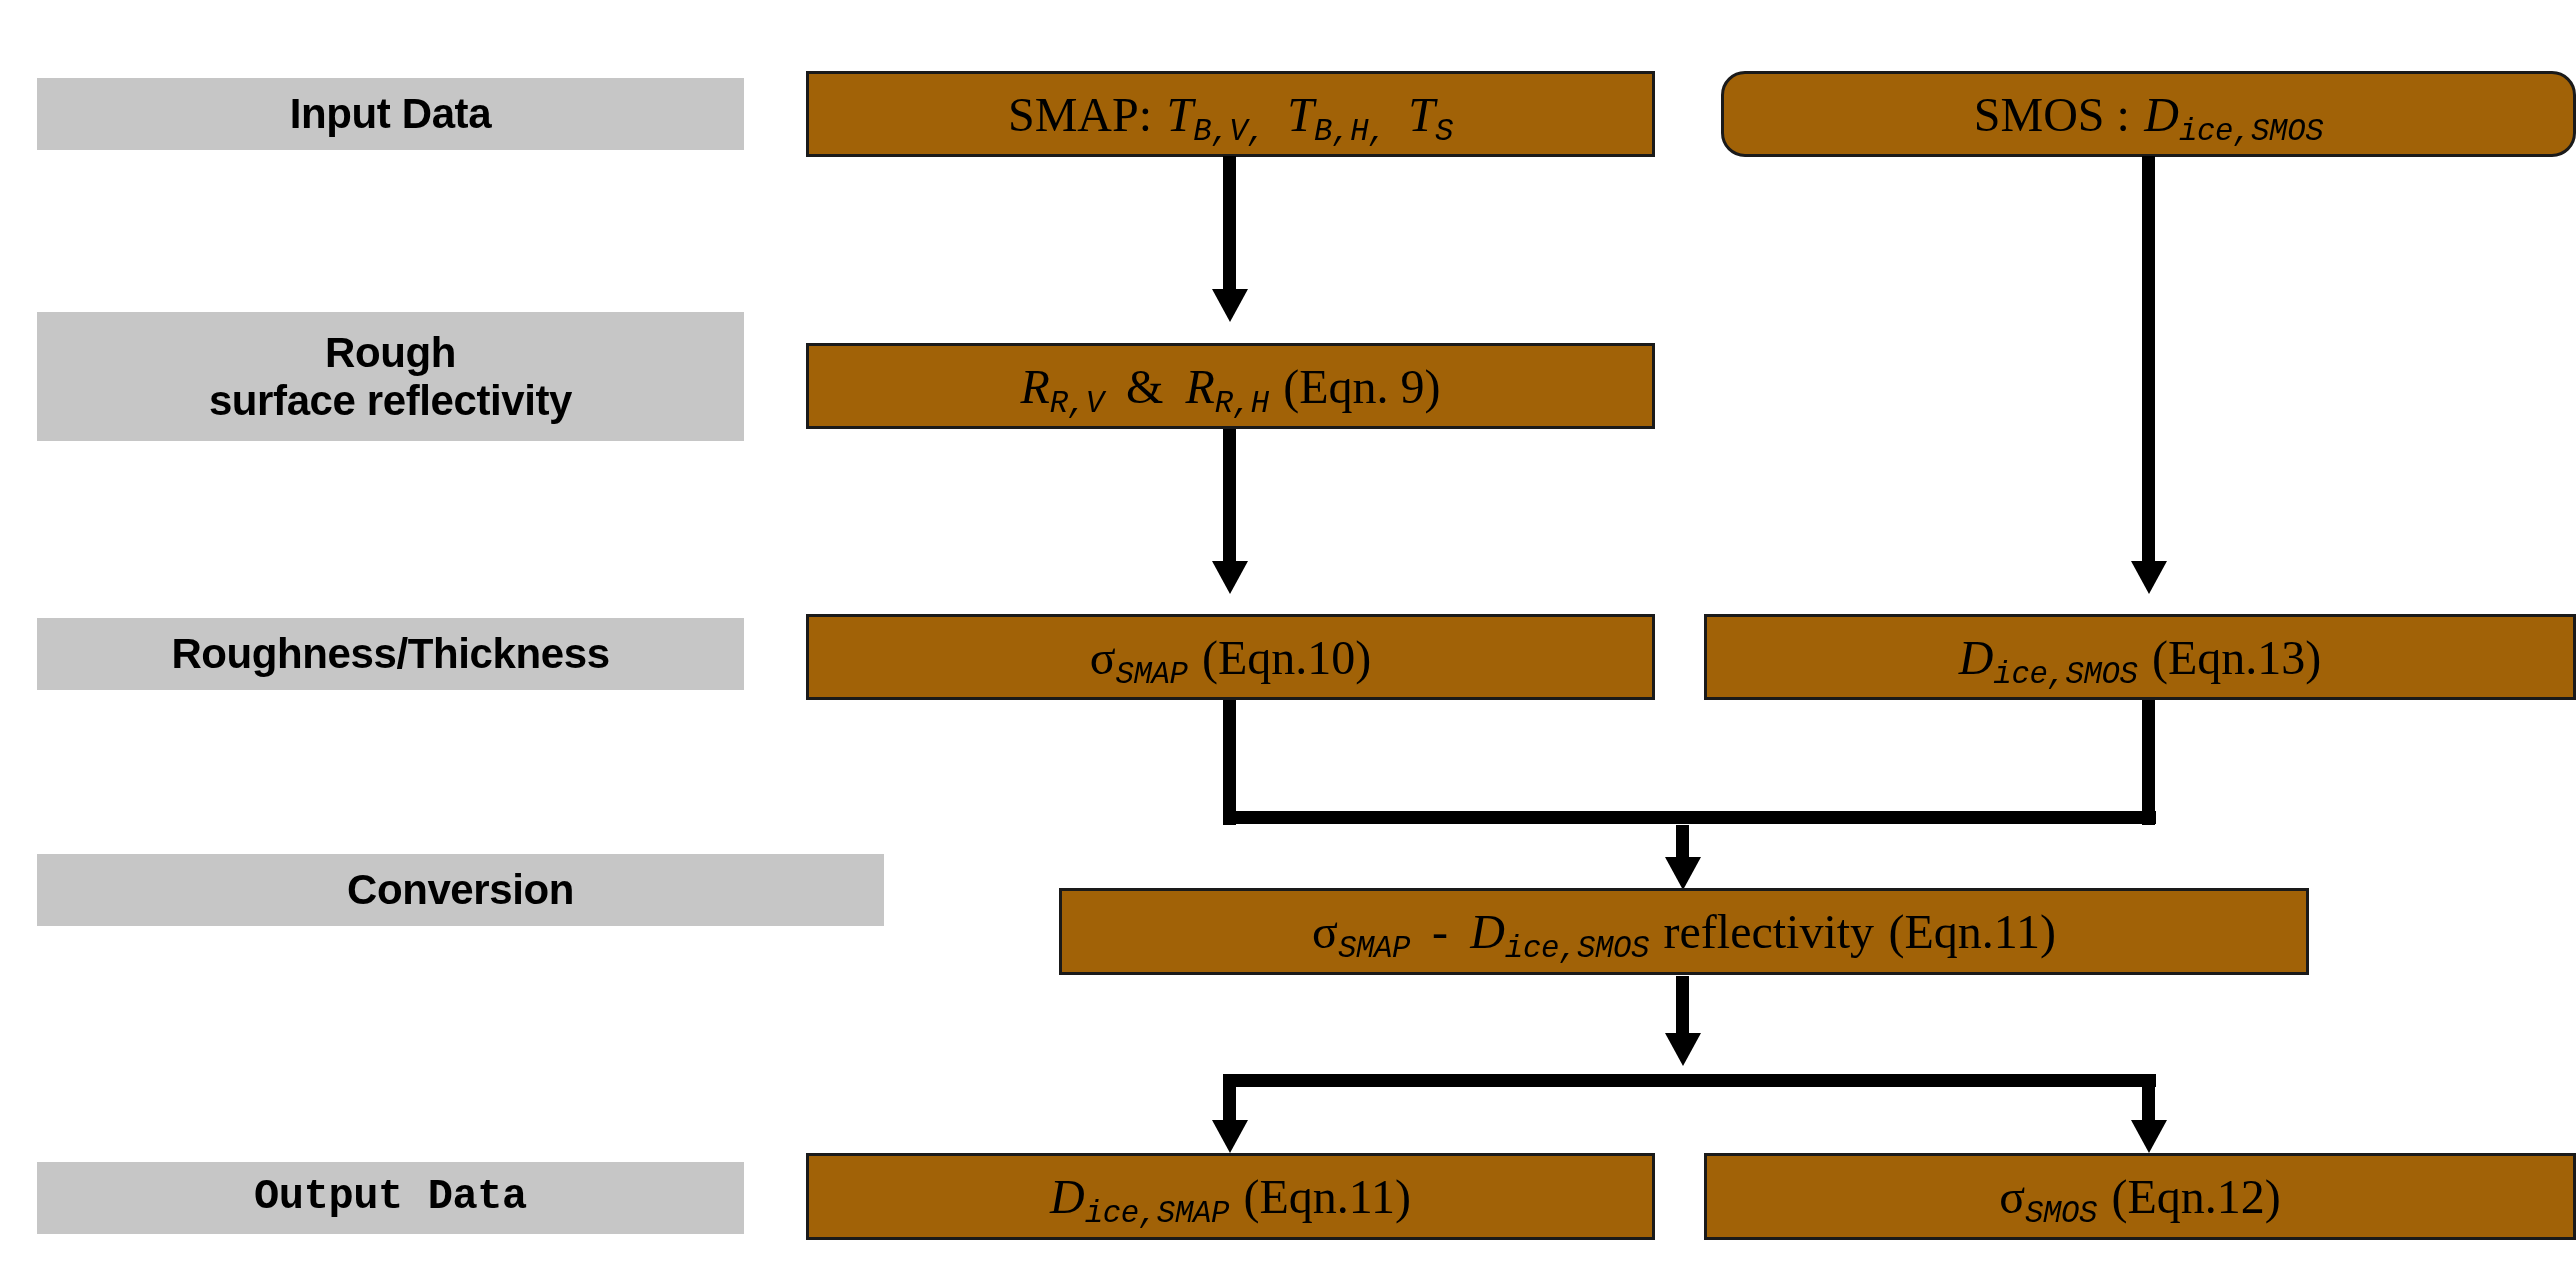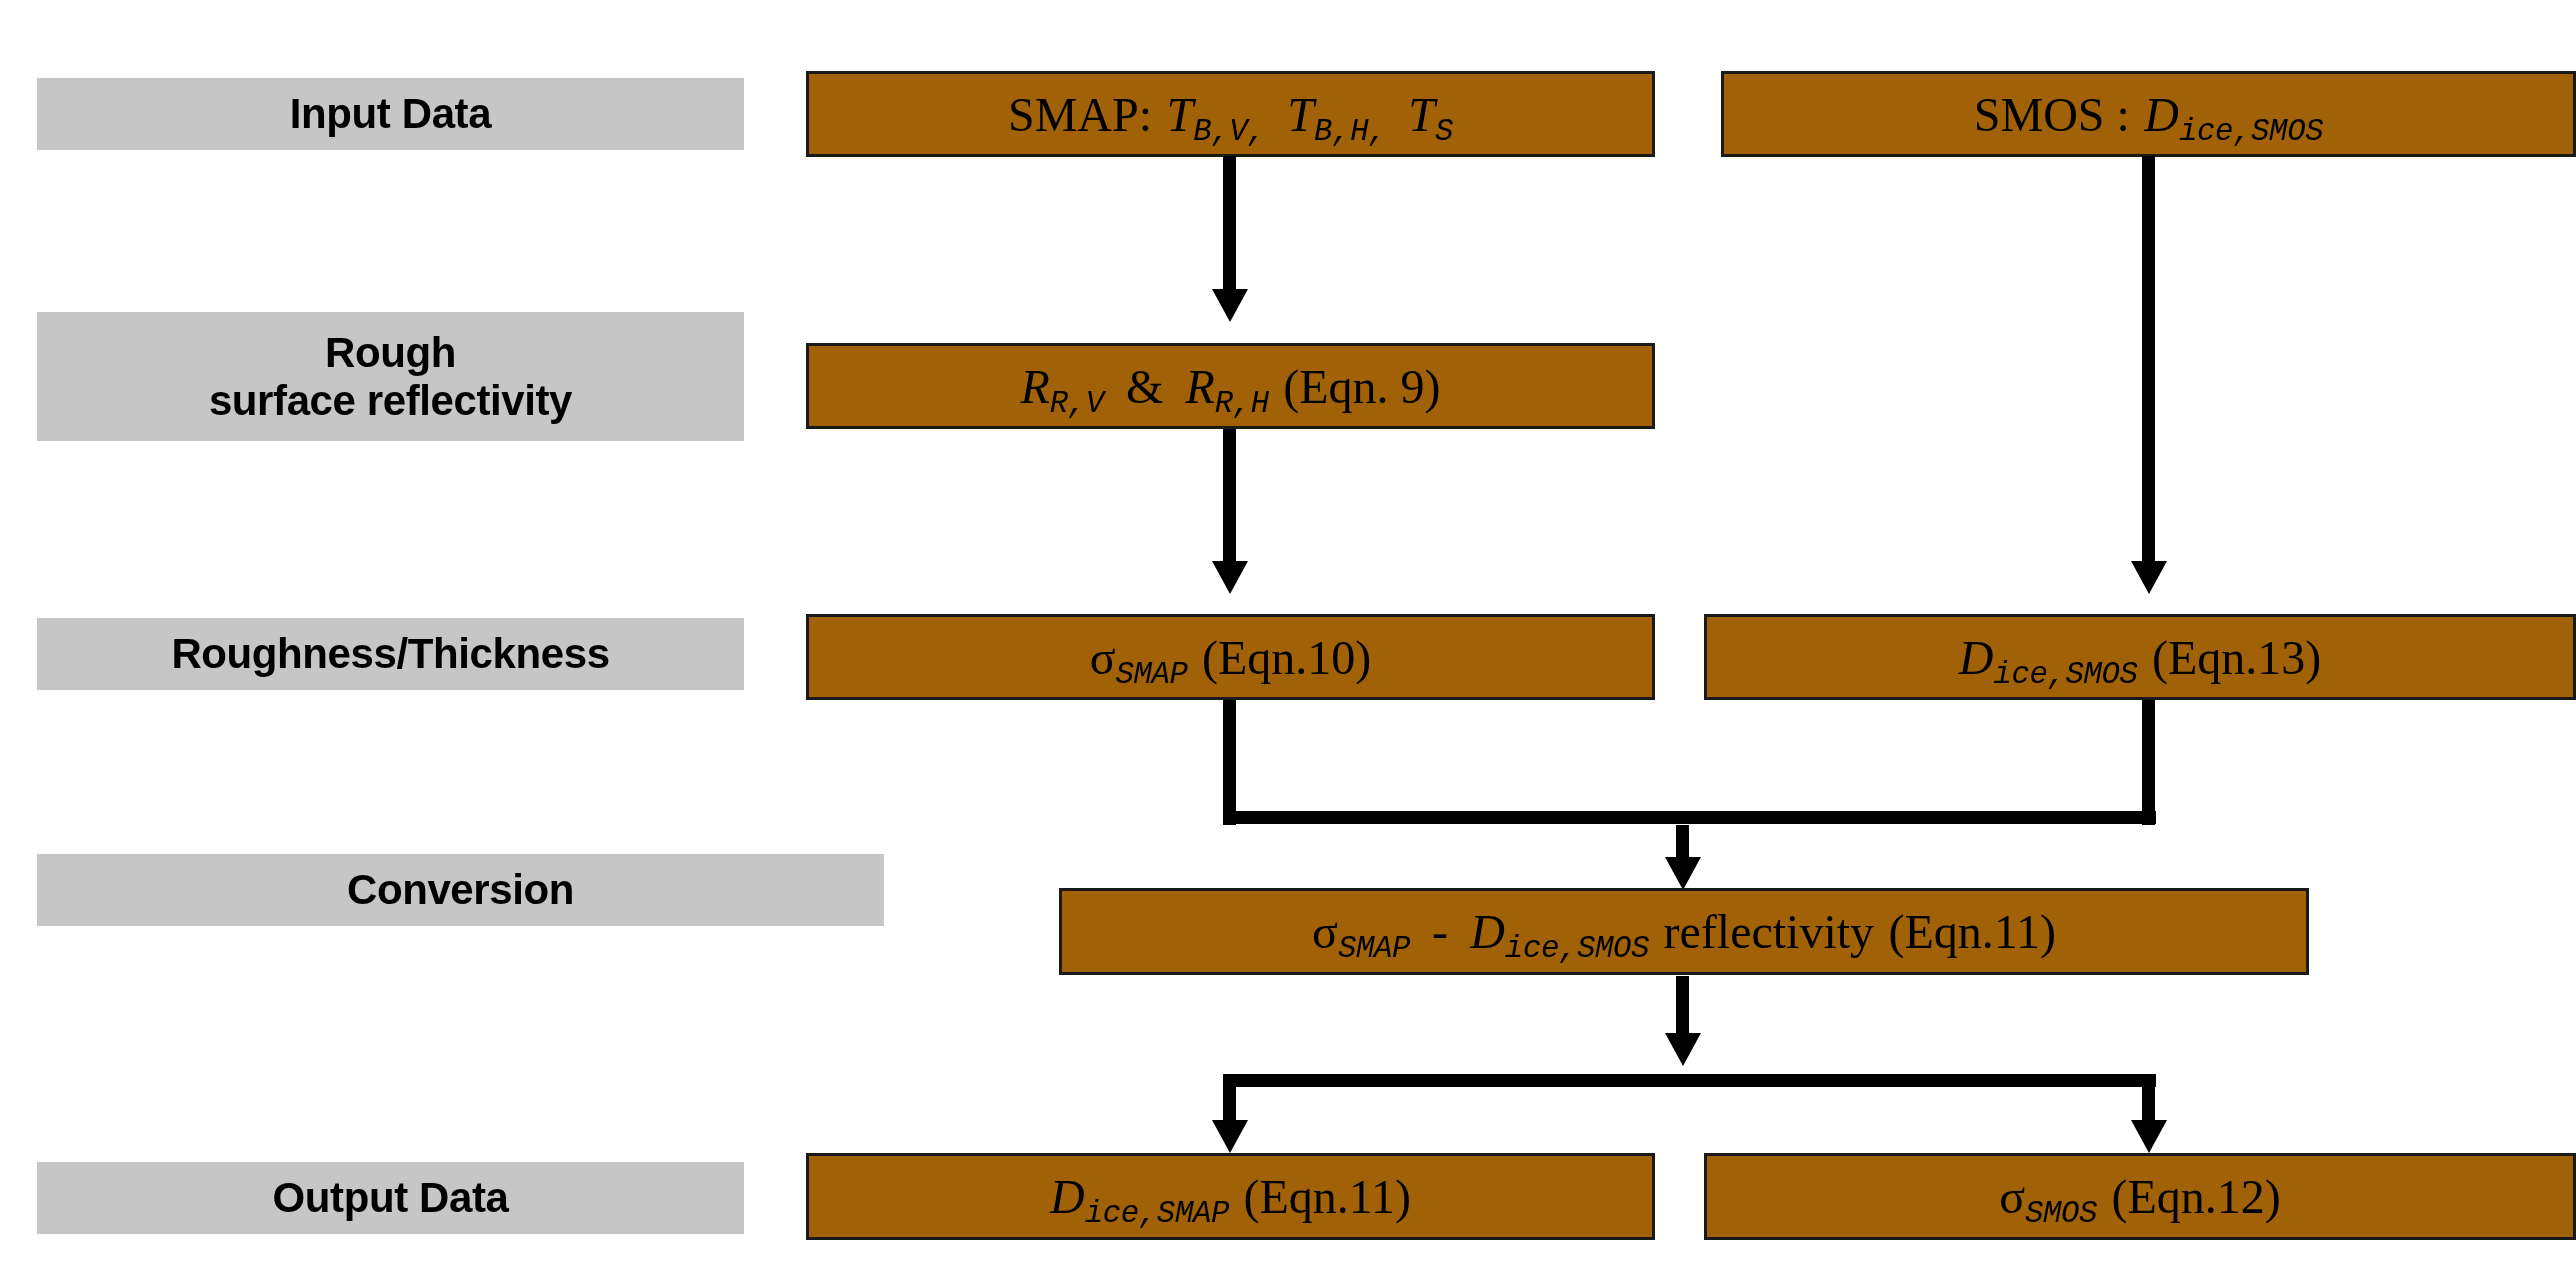--- a/index.html
+++ b/index.html
@@ -100,40 +100,40 @@
   </div>
 
   <div class="stage-label" style="left:37px; top:580px; width:707px; height:72px;">
     <span>Roughness/Thickness</span>
   </div>
 
   <div class="stage-label" style="left:37px; top:816px; width:847px; height:72px;">
     <span>Conversion</span>
   </div>
 
-  <div class="stage-label" style="left:37px; top:1124px; width:707px; height:72px;">
+  <div class="stage-label" style="left:37px; top:1124px; width:707px; height:72px;font-family:Liberation Mono, monospace;">
     <span>Output Data</span>
   </div>
 
   <div class="node-box" style="left:806px; top:33px; width:849px; height:86px;">
     <span class="fml">
       <span class="up">SMAP:</span>
         <span class="sp"></span>
         <span class="it">T</span>
         <span class="sub">B,V,</span>
         <span class="sp-lg"></span>
         <span class="it">T</span>
         <span class="sub">B,H,</span>
         <span class="sp-lg"></span>
         <span class="it">T</span>
         <span class="sub">S</span>
     </span>
   </div>
 
-  <div class="node-box" style="left:1721px; top:33px; width:855px; height:86px;">
+  <div class="node-box" style="left:1721px; top:33px; width:855px; height:86px;border-radius:24px;">
     <span class="fml">
       <span class="up">SMOS :</span>
         <span class="sp"></span>
         <span class="it">D</span>
         <span class="sub">ice,SMOS</span>
     </span>
   </div>
 
   <div class="v-line" style="left:1223px; top:118px; width:13.2px; height:139px;"></div>
   <div class="arrow-head" style="left:1212px; top:251px;"></div>

